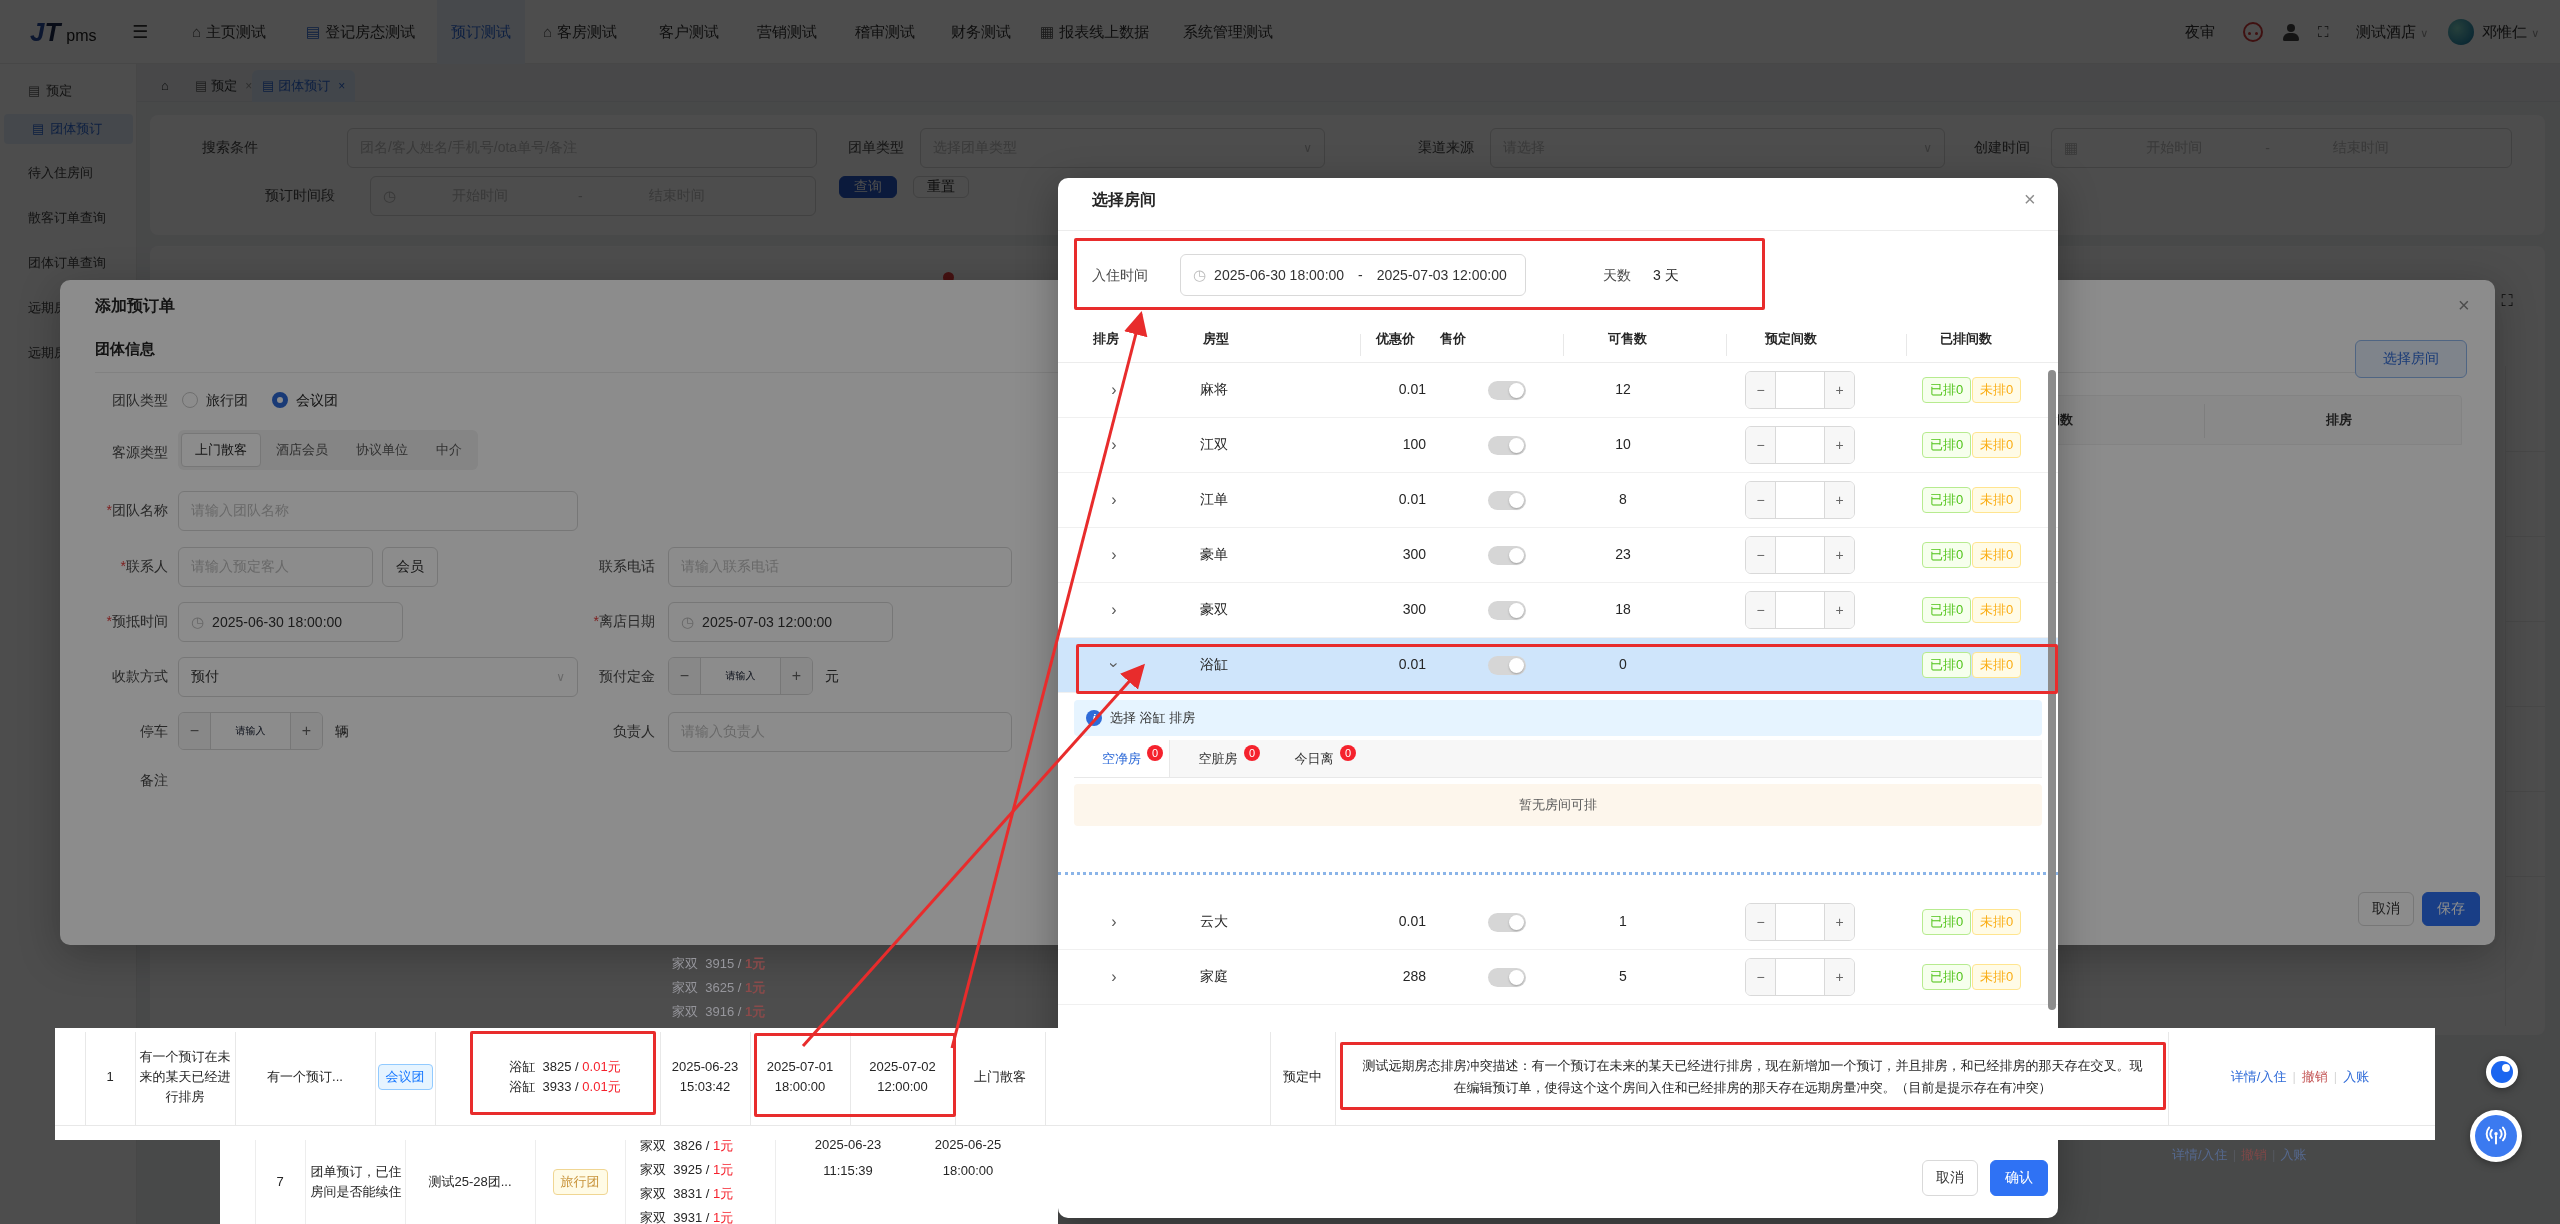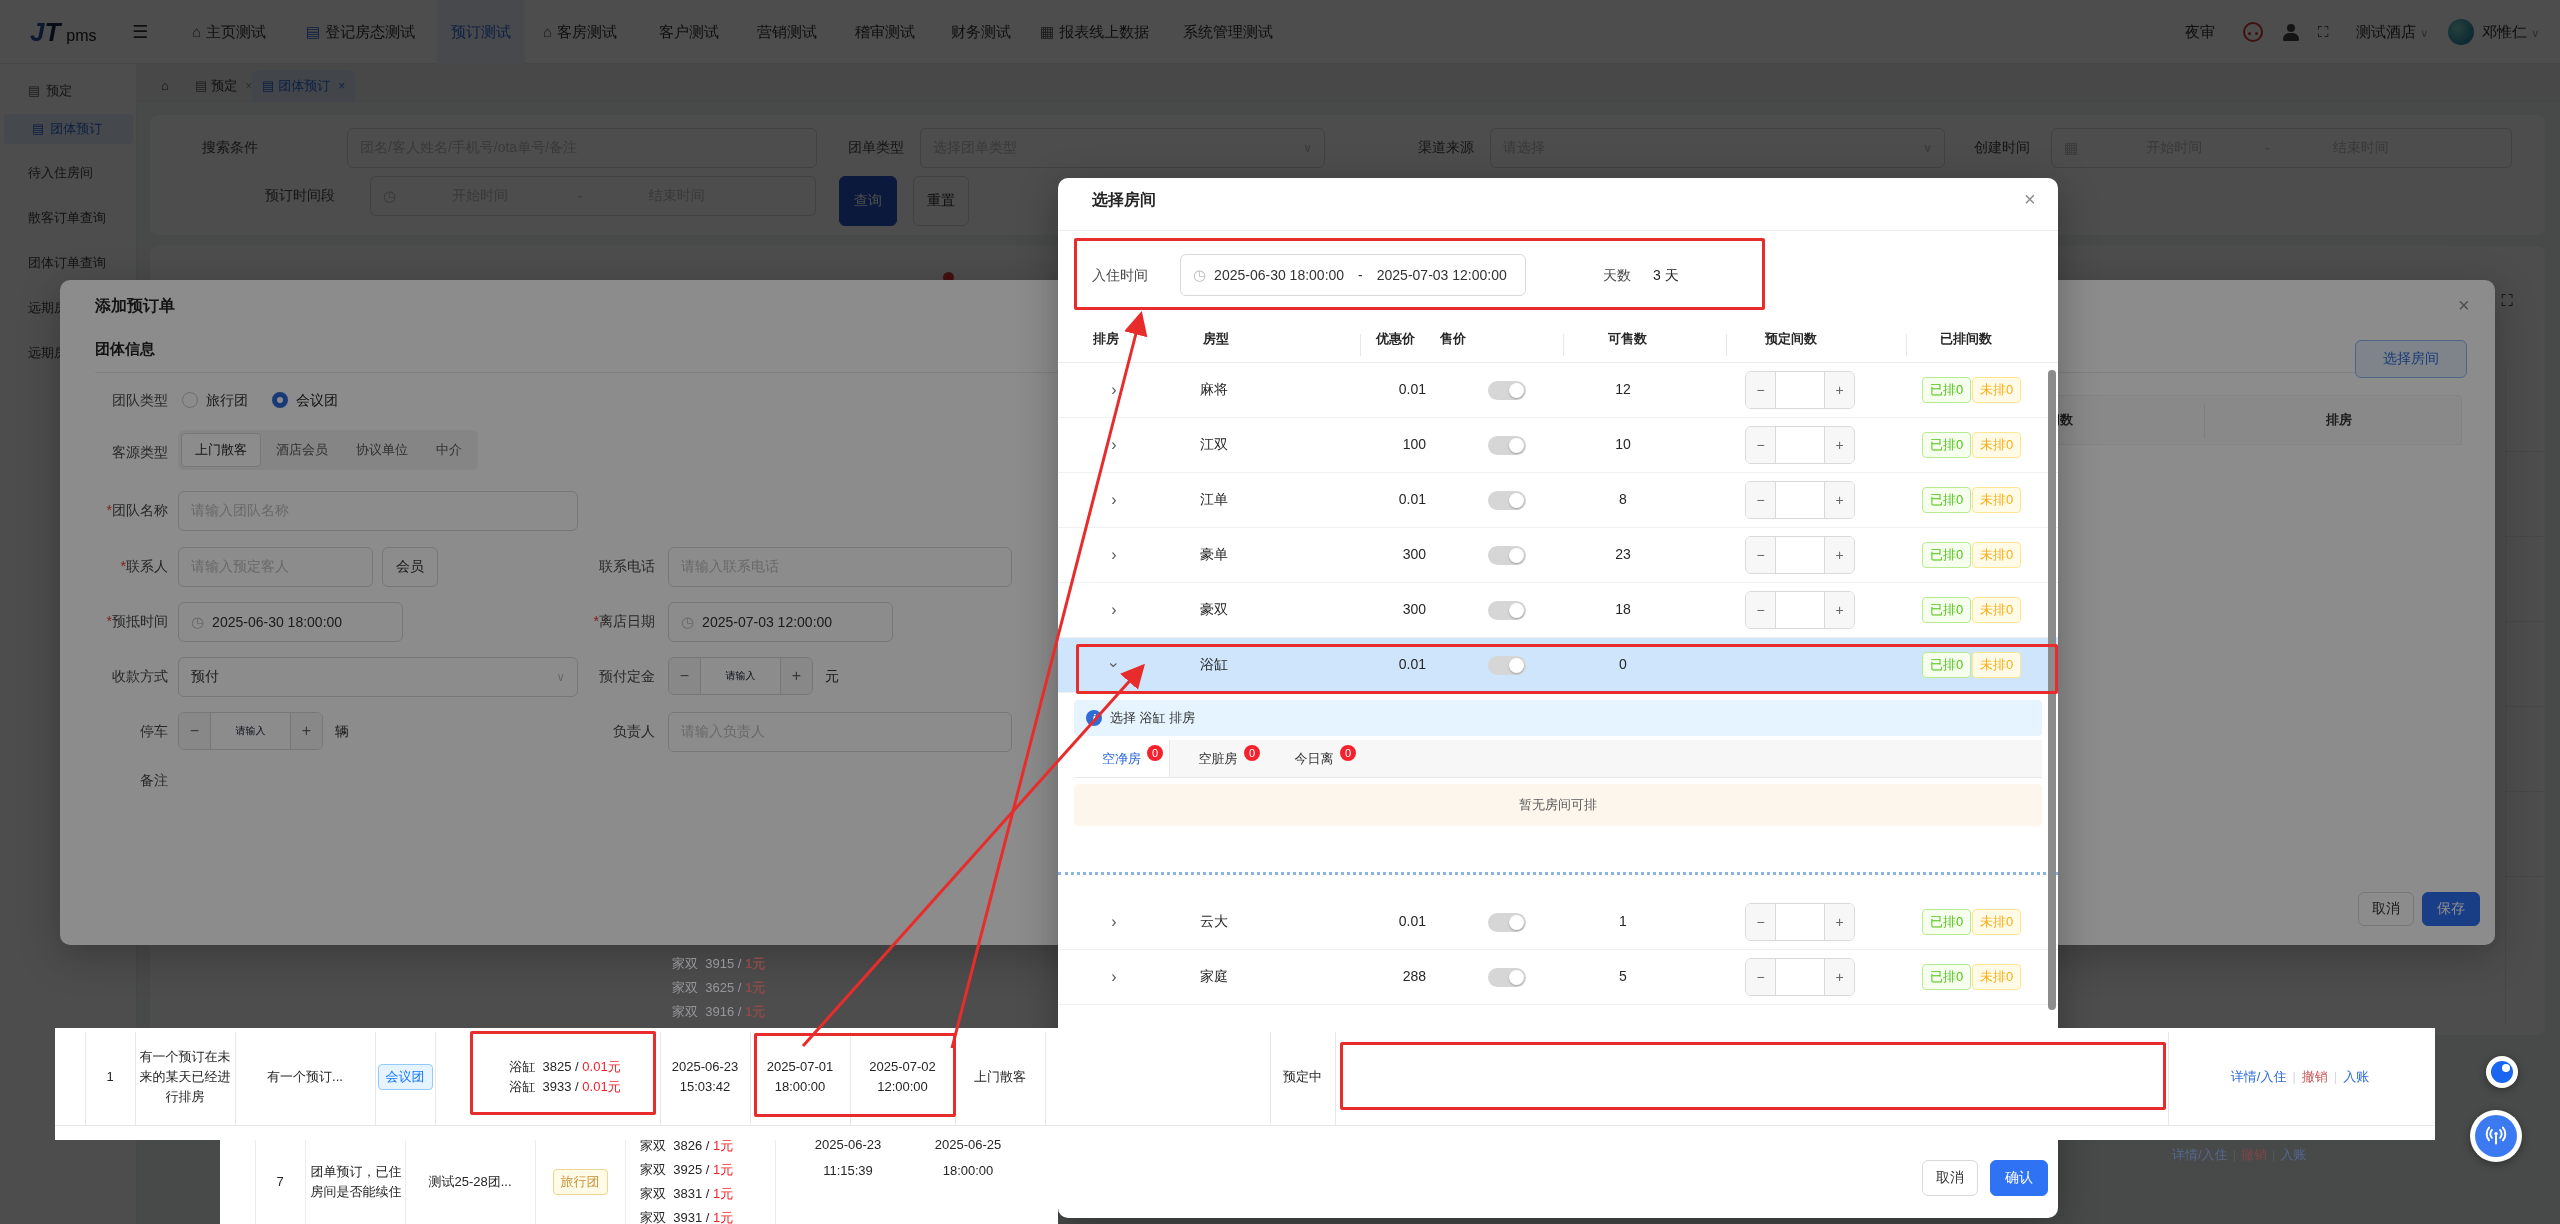--- a/index.html
+++ b/index.html
@@ -37,21 +37,21 @@
 .tab .x{margin-left:8px;color:#999;font-size:12px}
 .tab.active .x{color:#2f6bd8}
 
 .card{position:absolute;background:#fff;border-radius:8px}
 .lbl{position:absolute;color:#4a4a4a;font-size:14px;text-align:right;white-space:nowrap}
 .inp{position:absolute;height:40px;border:1px solid #d9d9d9;border-radius:6px;background:#fff;display:flex;align-items:center;padding:0 12px;gap:8px;white-space:nowrap}
 .ph{color:#bfbfbf}
 .val{color:#333}
 .icoc{color:#bfbfbf;font-size:15px}
 .chev-r{margin-left:auto;color:#bfbfbf;font-size:12px}
-.btn{position:absolute;height:50px;border-radius:6px;border:1px solid #d9d9d9;background:#fff;display:flex;align-items:center;justify-content:center;font-size:14px;color:#333}
+.btn{position:absolute;height:22px;border-radius:6px;border:1px solid #d9d9d9;background:#fff;display:flex;align-items:center;justify-content:center;font-size:14px;color:#333}
 .btn.primary{background:#2558c9;border-color:#2558c9;color:#fff}
 .btn.blue{background:#2f72f4;border-color:#2f72f4;color:#fff}
 .btn.ghostblue{background:#e8f1fd;border:1px solid #91b8ef;color:#2f6bd8}
 .reddot{position:absolute;width:11px;height:11px;border-radius:50%;background:#e43b3b}
 
 .modal-add{position:absolute;left:60px;top:280px;width:2435px;height:665px;background:#fff;border-radius:10px;z-index:20;box-shadow:0 10px 40px rgba(0,0,0,.25)}
 .modal-room{position:absolute;left:1058px;top:178px;width:1000px;height:1040px;background:#fff;border-radius:10px;z-index:40;box-shadow:0 10px 40px rgba(0,0,0,.3)}
 .mtitle{position:absolute;font-size:16px;font-weight:bold;color:#262626}
 .mclose{position:absolute;font-size:20px;color:#8c8c8c;cursor:pointer}
 .section-t{position:absolute;font-size:15px;font-weight:bold;color:#262626}
@@ -525,20 +525,21 @@
     <div class="bcell" style="left:697px;width:96px">
         <div>2025-07-01</div>
         <div>18:00:00</div>
       </div>
     <div class="bcell" style="left:797px;width:101px">
         <div>2025-07-02</div>
         <div>12:00:00</div>
       </div>
     <div class="bcell" style="left:902px;width:86px">上门散客</div>
     <div class="bcell" style="left:1217px;width:61px">预定中</div>
+    <div class="bcell" style="left:1290px;width:815px;line-height:22px;padding:0 14px">测试远期房态排房冲突描述：有一个预订在未来的某天已经进行排房，现在新增加一个预订，并且排房，和已经排房的那天存在交叉。现在编辑预订单，使得这个这个房间入住和已经排房的那天存在远期房量冲突。（目前是提示存在有冲突）</div>
     <div class="bcell" style="left:2115px;width:260px;flex-direction:row">
       <span class="alink">详情/入住</span>
         <span class="asep">|</span>
         <span class="rlink">撤销</span>
         <span class="asep">|</span>
         <span class="alink">入账</span>
     </div>
   </div>
 
   <div class="row7">

